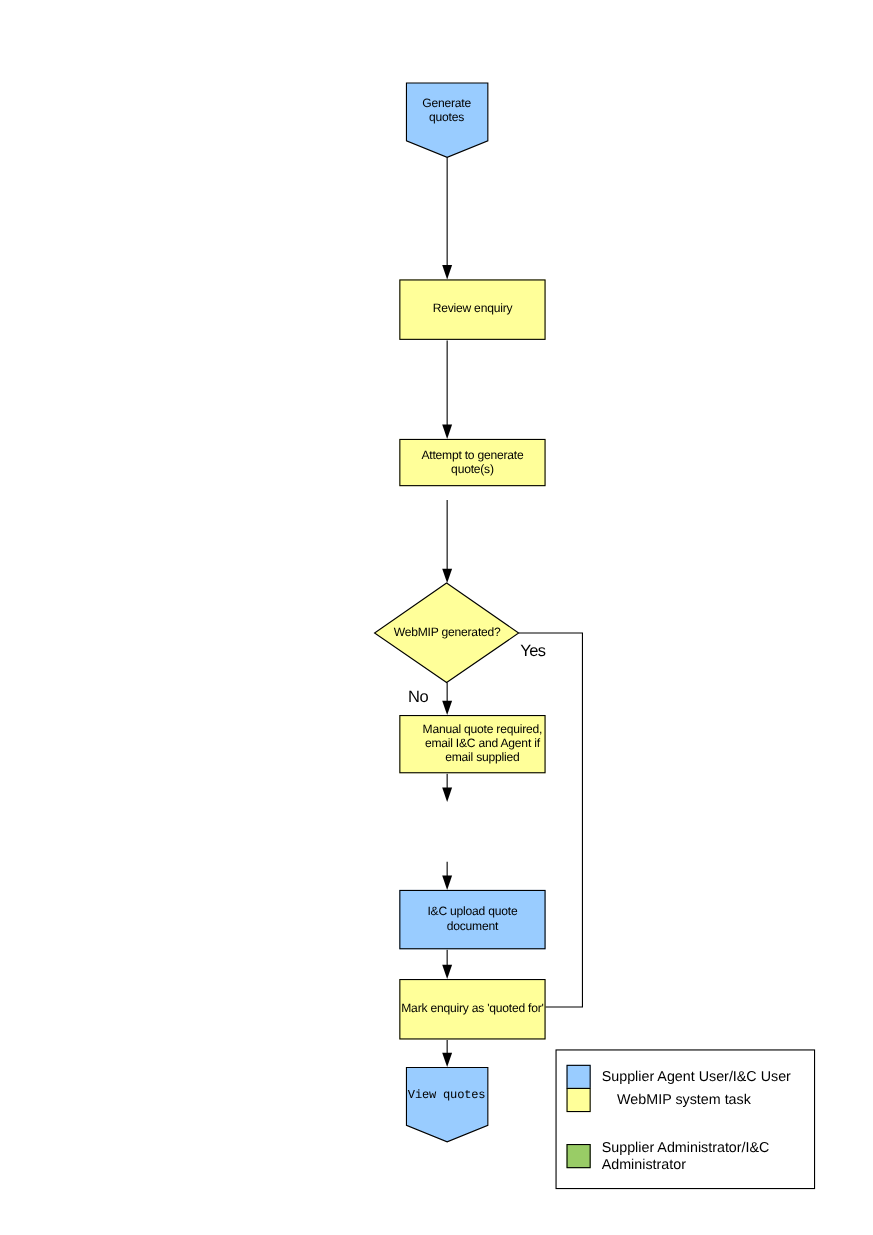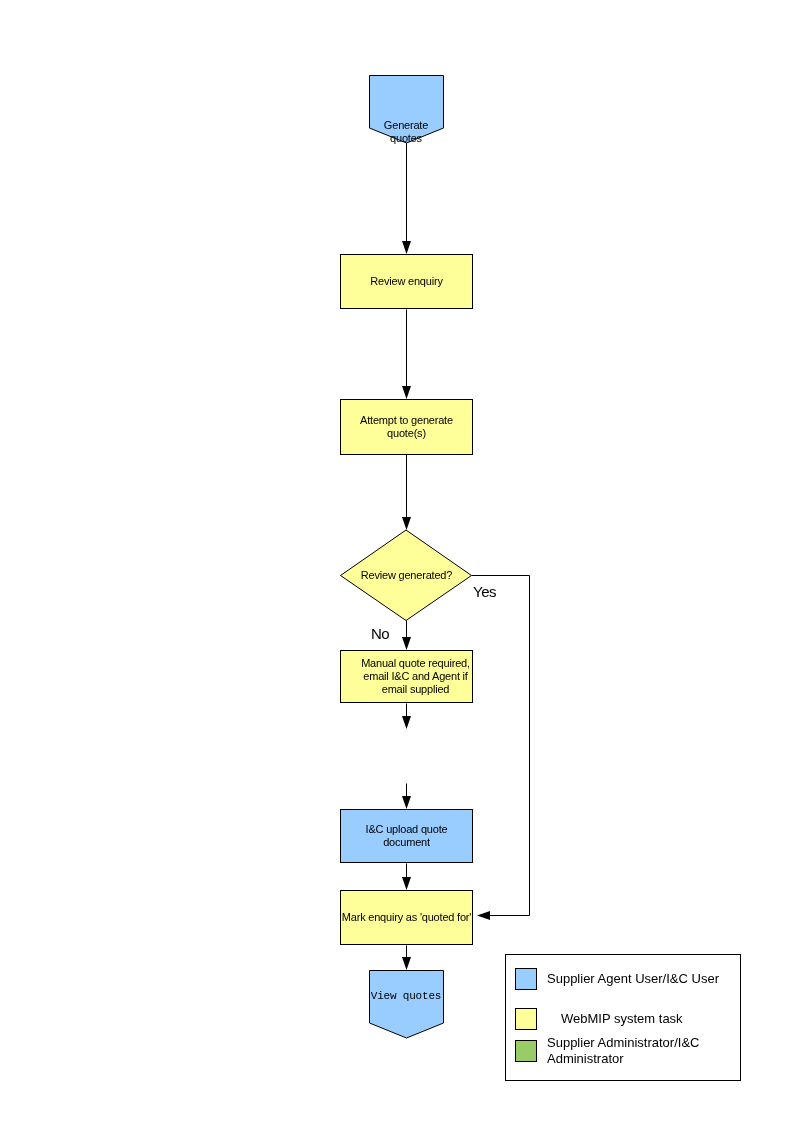--- a/index.html
+++ b/index.html
@@ -31,20 +31,21 @@
     border: 1px solid #000000;
     display: flex;
     align-items: center;
     justify-content: center;
     text-align: center;
     font-size: 11px;
     line-height: 13px;
     letter-spacing: -0.2px;
     color: #000000;
     padding: 0 2px;
+    margin-left: 23px;
   }
   .node-yellow { background: var(--yellow); }
   .node-blue   { background: var(--blue); }
 
   .shape-label {
     position: absolute;
     display: flex;
     align-items: center;
     justify-content: center;
     text-align: center;
@@ -132,53 +133,53 @@
     <polygon class="arrowhead" points="402,957 411,957 406.5,970"></polygon>
 
     <path class="edge" d="M471.5,575.5 L529.5,575.5 L529.5,915.5 L489,915.5"></path>
     <polygon class="arrowhead" points="490,911 490,920 477,915.5"></polygon>
   </svg>
 
   <div class="node node-yellow" style="left:340px; top:254px; width:133px; height:55px;">
     <span>Review enquiry</span>
   </div>
 
-  <div class="node node-yellow" style="left:340px; top:399px; width:133px; height:56px;">
+  <div class="node node-yellow" style="left:340px; top:399px; width:133px; height:43px;">
     <span>Attempt to generate quote(s)</span>
   </div>
 
   <div class="node node-yellow" style="left:340px; top:650px; width:133px; height:53px;padding-left:20px;">
     <span>Manual quote required, email I&amp;C and Agent if email supplied</span>
   </div>
 
 
   <div class="node node-blue" style="left:340px; top:809px; width:133px; height:54px;">
     <span>I&amp;C upload quote document</span>
   </div>
 
   <div class="node node-yellow" style="left:340px; top:890px; width:133px; height:55px;">
     <span class="nowrap">Mark enquiry as 'quoted for'</span>
   </div>
 
-  <div class="shape-label" style="left:369px; top:77px; width:74px; height:48px;margin-top:31px;">Generate quotes</div>
+  <div class="shape-label" style="left:369px; top:77px; width:74px; height:48px;">Generate quotes</div>
 
-  <div class="shape-label" style="left:346px; top:545px; width:121px; height:60px;">Review generated?</div>
+  <div class="shape-label" style="left:346px; top:545px; width:121px; height:60px;">WebMIP generated?</div>
 
   <div class="shape-label" style="left:369px; top:972px; width:74px; height:48px;font-family:Liberation Mono, monospace;">View quotes</div>
 
   <div class="branch-label" style="left:473px; top:580px;">Yes</div>
 
   <div class="branch-label" style="left:371px; top:622px;">No</div>
 
   <div id="legend">
     <div class="legend-row" style="top:13px;">
       <span class="legend-swatch" style="background-color: rgb(153, 204, 255);"></span>
       <span class="legend-label">Supplier Agent User/I&amp;C User</span>
     </div>
-    <div class="legend-row" style="top:53px;gap:24px;">
+    <div class="legend-row" style="top:34px;gap:24px;">
       <span class="legend-swatch" style="background-color: rgb(255, 255, 153);"></span>
       <span class="legend-label">WebMIP system task</span>
     </div>
     <div class="legend-row" style="top:80px;">
       <span class="legend-swatch" style="background-color: rgb(153, 204, 102);"></span>
       <span class="legend-label">Supplier Administrator/I&amp;C Administrator</span>
     </div>
   </div>
 
 </div>

